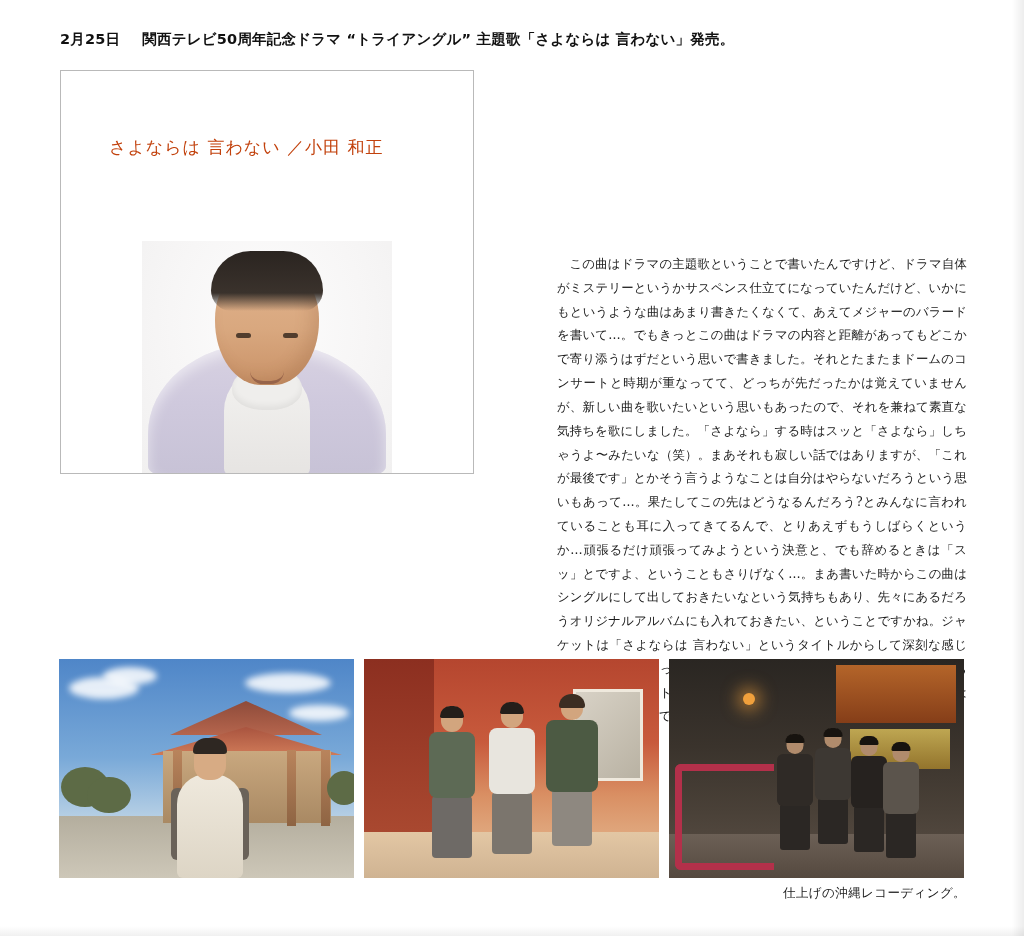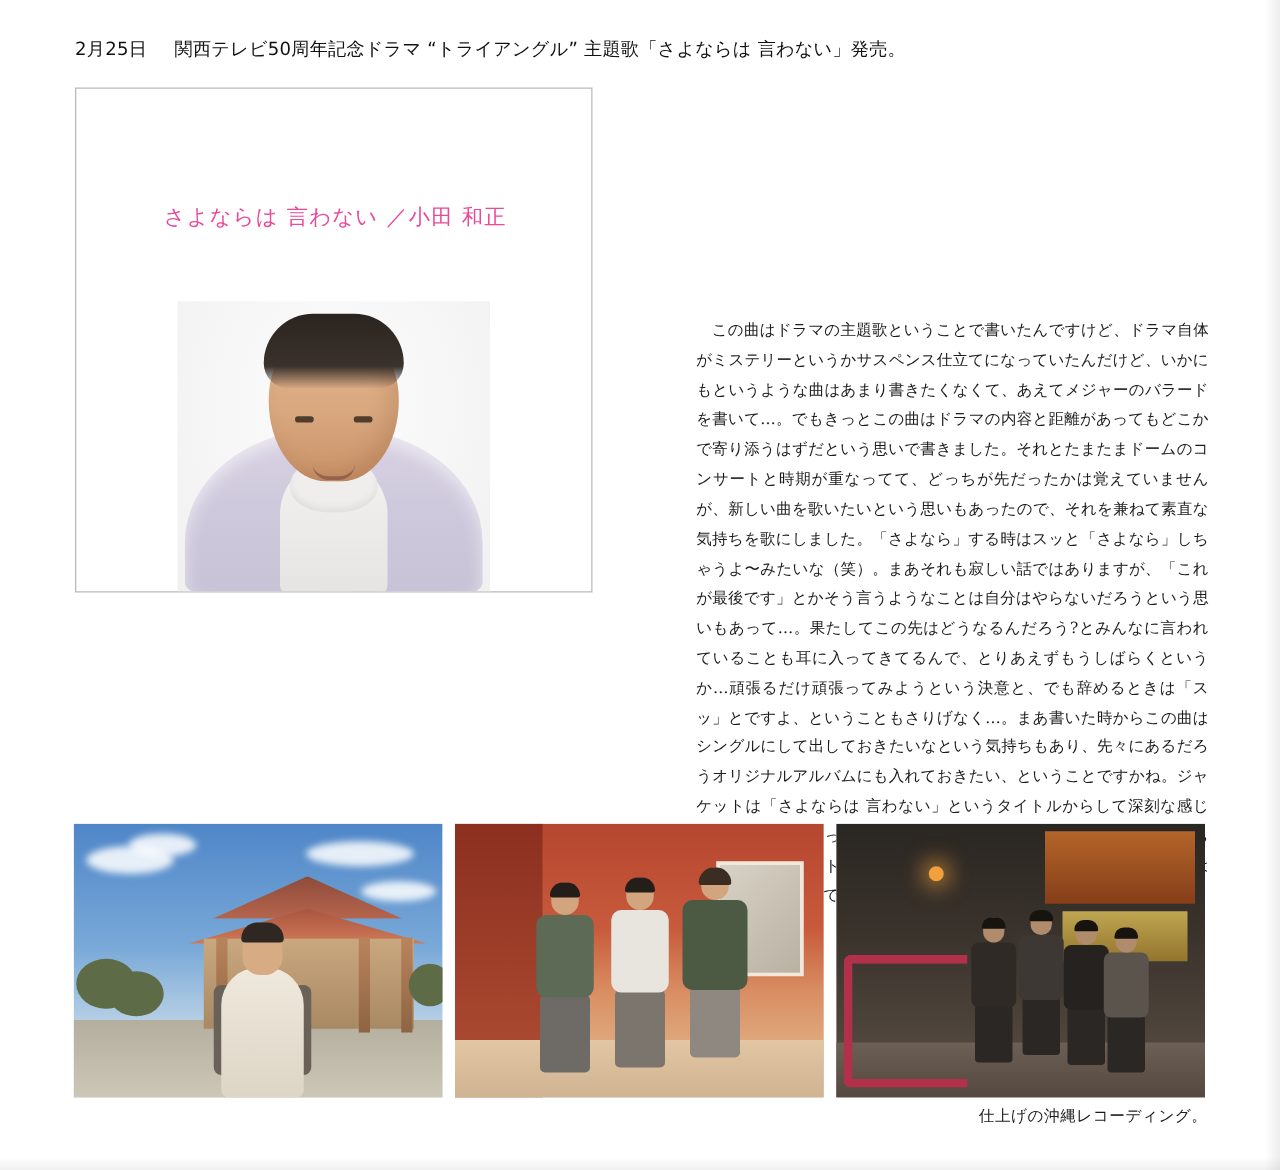--- a/index.html
+++ b/index.html
@@ -31,21 +31,21 @@
     background: linear-gradient(to bottom, rgba(0,0,0,0.00), rgba(0,0,0,0.06));
   }
 
   
   .headline {
     position: absolute;
     left: 60px;
     top: 30px;
     width: 900px;
     font-family: "DejaVu Sans", "Liberation Sans", sans-serif;
-    font-weight: normal;
+    font-weight: bold;
     font-size: 14.5px;
     letter-spacing: 0.2px;
     color: #111;
     white-space: nowrap;
   }
   .headline .hl-date {
     margin-right: 22px;
   }
 
   
@@ -55,28 +55,27 @@
     top: 70px;
     width: 414px;
     height: 404px;
     background: #ffffff;
     border: 1px solid #b9b9b9;
     box-sizing: border-box;
     overflow: hidden;
   }
   .jacket-title {
     position: absolute;
-    left: 70px;
+    left: 48px;
     top: 65px;
     font-family: "DejaVu Serif", "Liberation Serif", serif;
     font-size: 17px;
-    color: #ec4899;
+    color: #c2410c;
     letter-spacing: 1px;
     white-space: nowrap;
-    margin-top: 26px;
   }
   
   .portrait {
     position: absolute;
     left: 50%;
     transform: translateX(-50%);
     top: 170px;
     width: 250px;
     height: 235px;
   }

